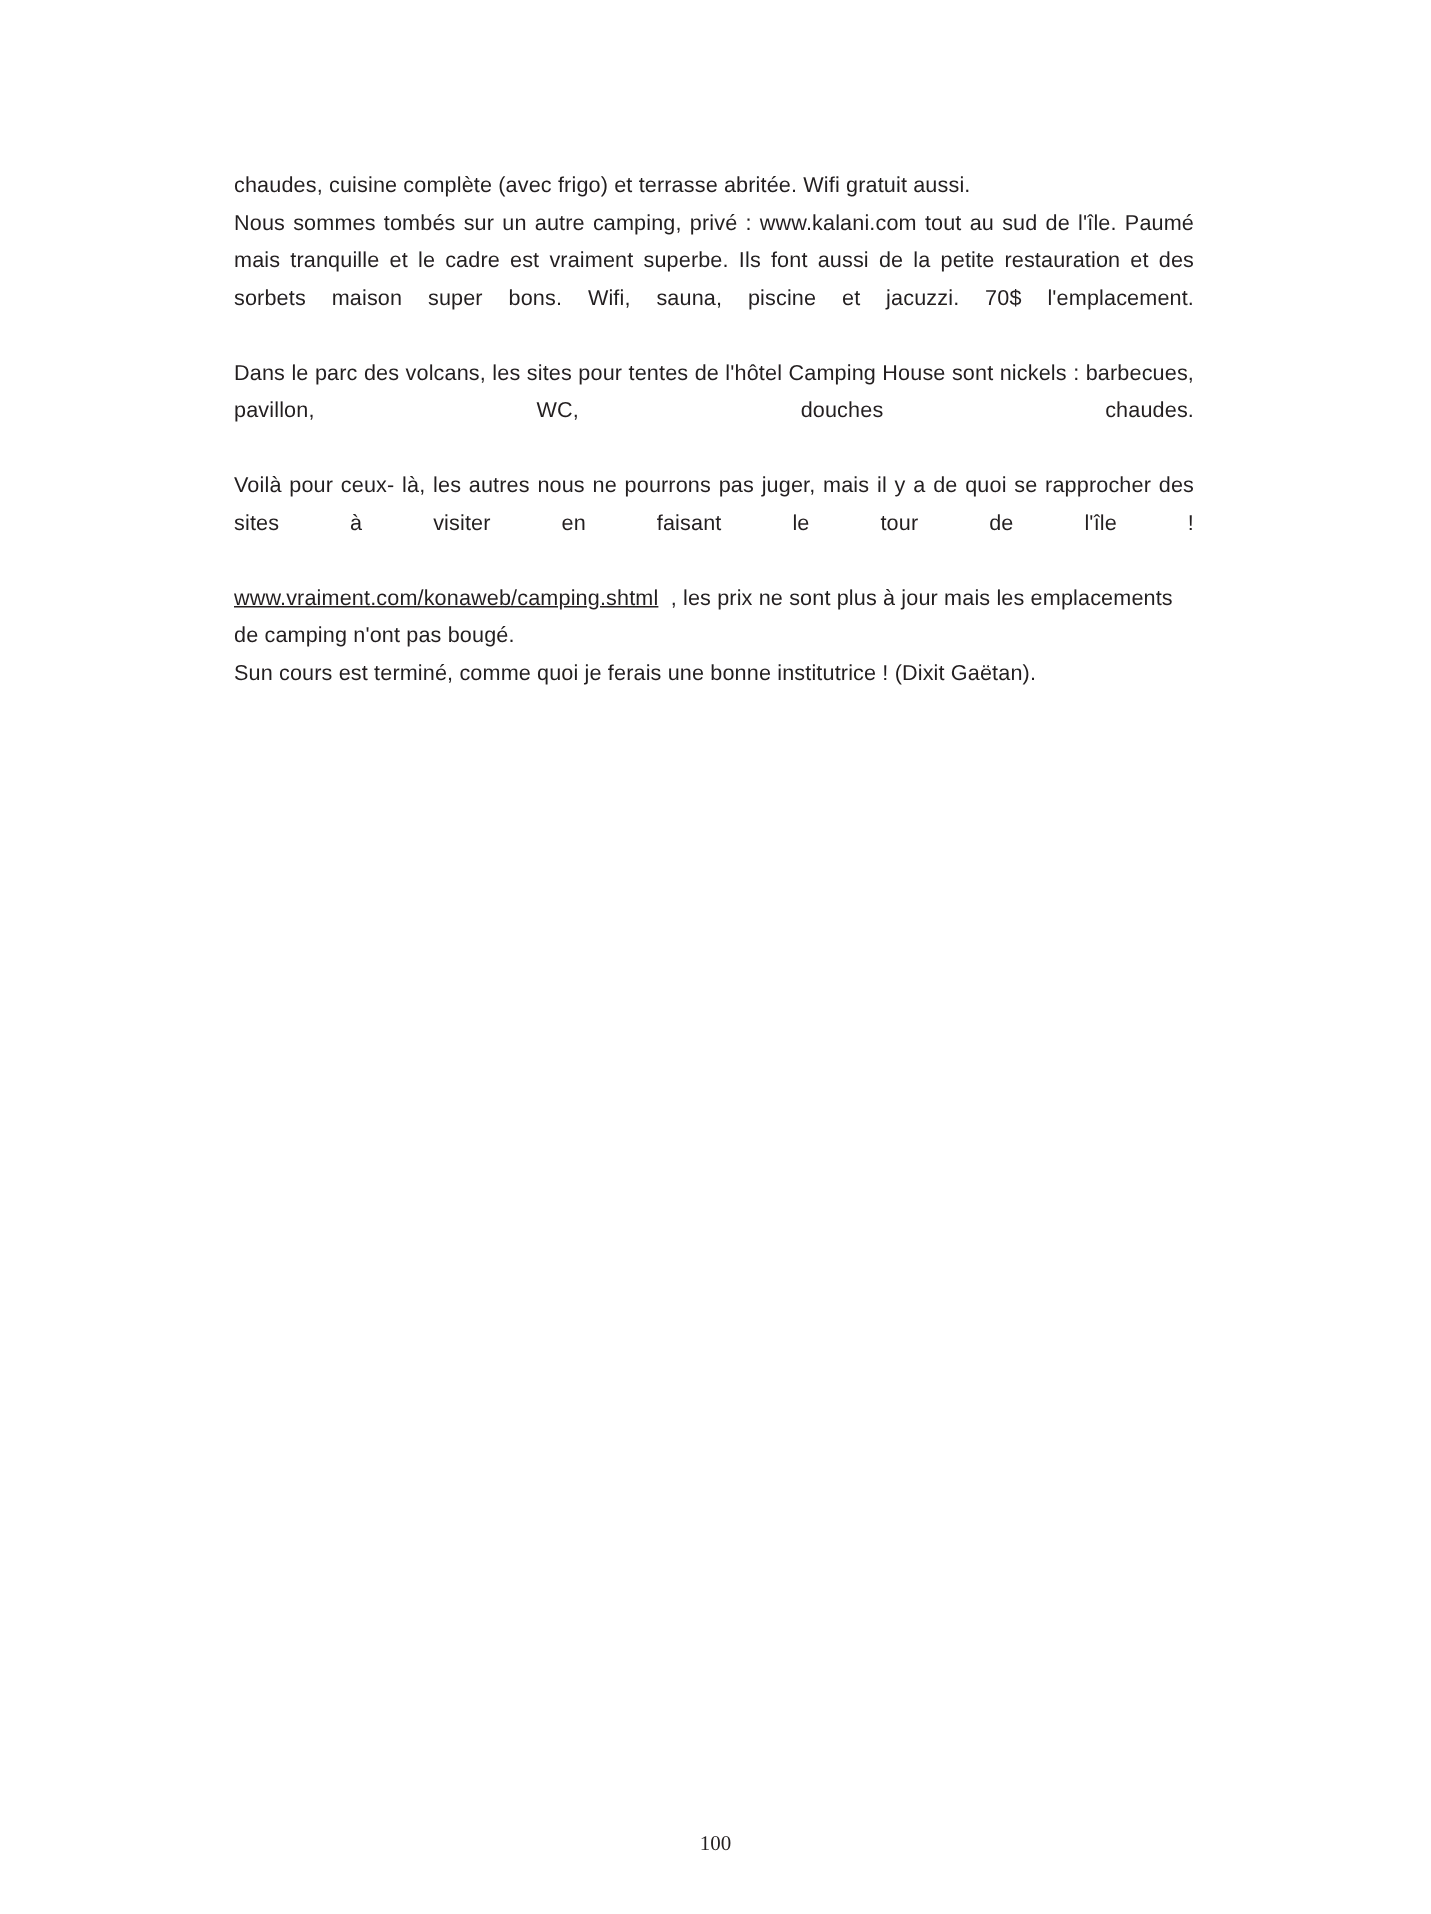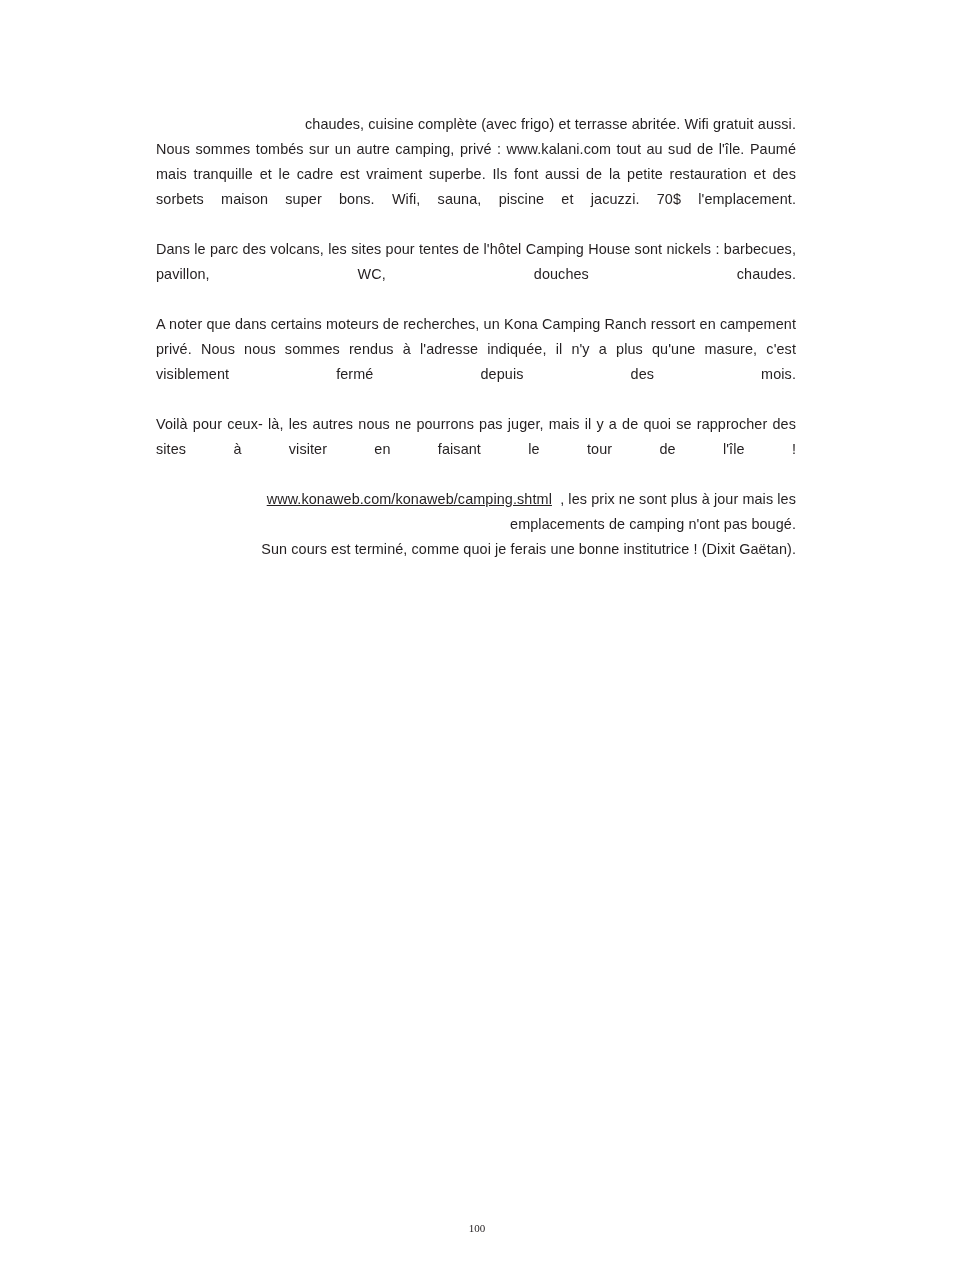--- a/index.html
+++ b/index.html
@@ -37,59 +37,57 @@
     letter-spacing: 0.1px;
     color: #231f20;
   }
   
   .para:after {
     content: "";
     display: inline-block;
     width: 100%;
   }
   .para.nojust {
-    text-align: right;
-    margin-left: 12px;
+    text-align: left;
   }
   .para.nojust:after { display: none; }
 
   .link {
     text-decoration: underline;
     color: #231f20;
   }
   .footer {
     position: absolute;
     left: 0;
     top: 1222px;
     width: 954px;
     text-align: center;
-    font-size: 11px;
+    font-size: 14px;
     color: #231f20;
     font-family: "Liberation Serif", serif;
   }
 </style>
 </head>
 <body>
 
 <div class="page">
 
   <div class="content">
 
     <p class="para nojust">chaudes, cuisine complète (avec frigo) et terrasse abritée. Wifi gratuit aussi.</p>
 
     <p class="para">Nous sommes tombés sur un autre camping, privé : www.kalani.com tout au sud de l'île. Paumé mais tranquille et le cadre est vraiment superbe. Ils font aussi de la petite restauration et des sorbets maison super bons. Wifi, sauna, piscine et jacuzzi. 70$ l'emplacement.</p>
 
     <p class="para">Dans le parc des volcans, les sites pour tentes de l'hôtel Camping House sont nickels : barbecues, pavillon, WC, douches chaudes.</p>
 
-    <p class="para">A noter que dans certains moteurs de recherches, un Kona Camping Ranch ressort en campement privé. Nous nous sommes rendus à l'adresse indiquée, il n'y a plus qu'une masure, c'est visiblement fermé depuis des mois.</p>
 
     <p class="para">Voilà pour ceux- là, les autres nous ne pourrons pas juger, mais il y a de quoi se rapprocher des sites à visiter en faisant le tour de l'île !</p>
 
 
-    <p class="para nojust"><a class="link" href="#">www.konaweb.com/konaweb/camping.shtml</a>&nbsp;&nbsp;<span>, les prix ne sont plus à jour mais les emplacements de camping n'ont pas bougé.</span></p>
+    <p class="para nojust"><a class="link" href="#">www.vraiment.com/konaweb/camping.shtml</a>&nbsp;&nbsp;<span>, les prix ne sont plus à jour mais les emplacements de camping n'ont pas bougé.</span></p>
 
 
     <p class="para nojust">Sun cours est terminé, comme quoi je ferais une bonne institutrice ! (Dixit Gaëtan).</p>
 
   </div>
 
   <div class="footer">100</div>
 
 </div>
 

